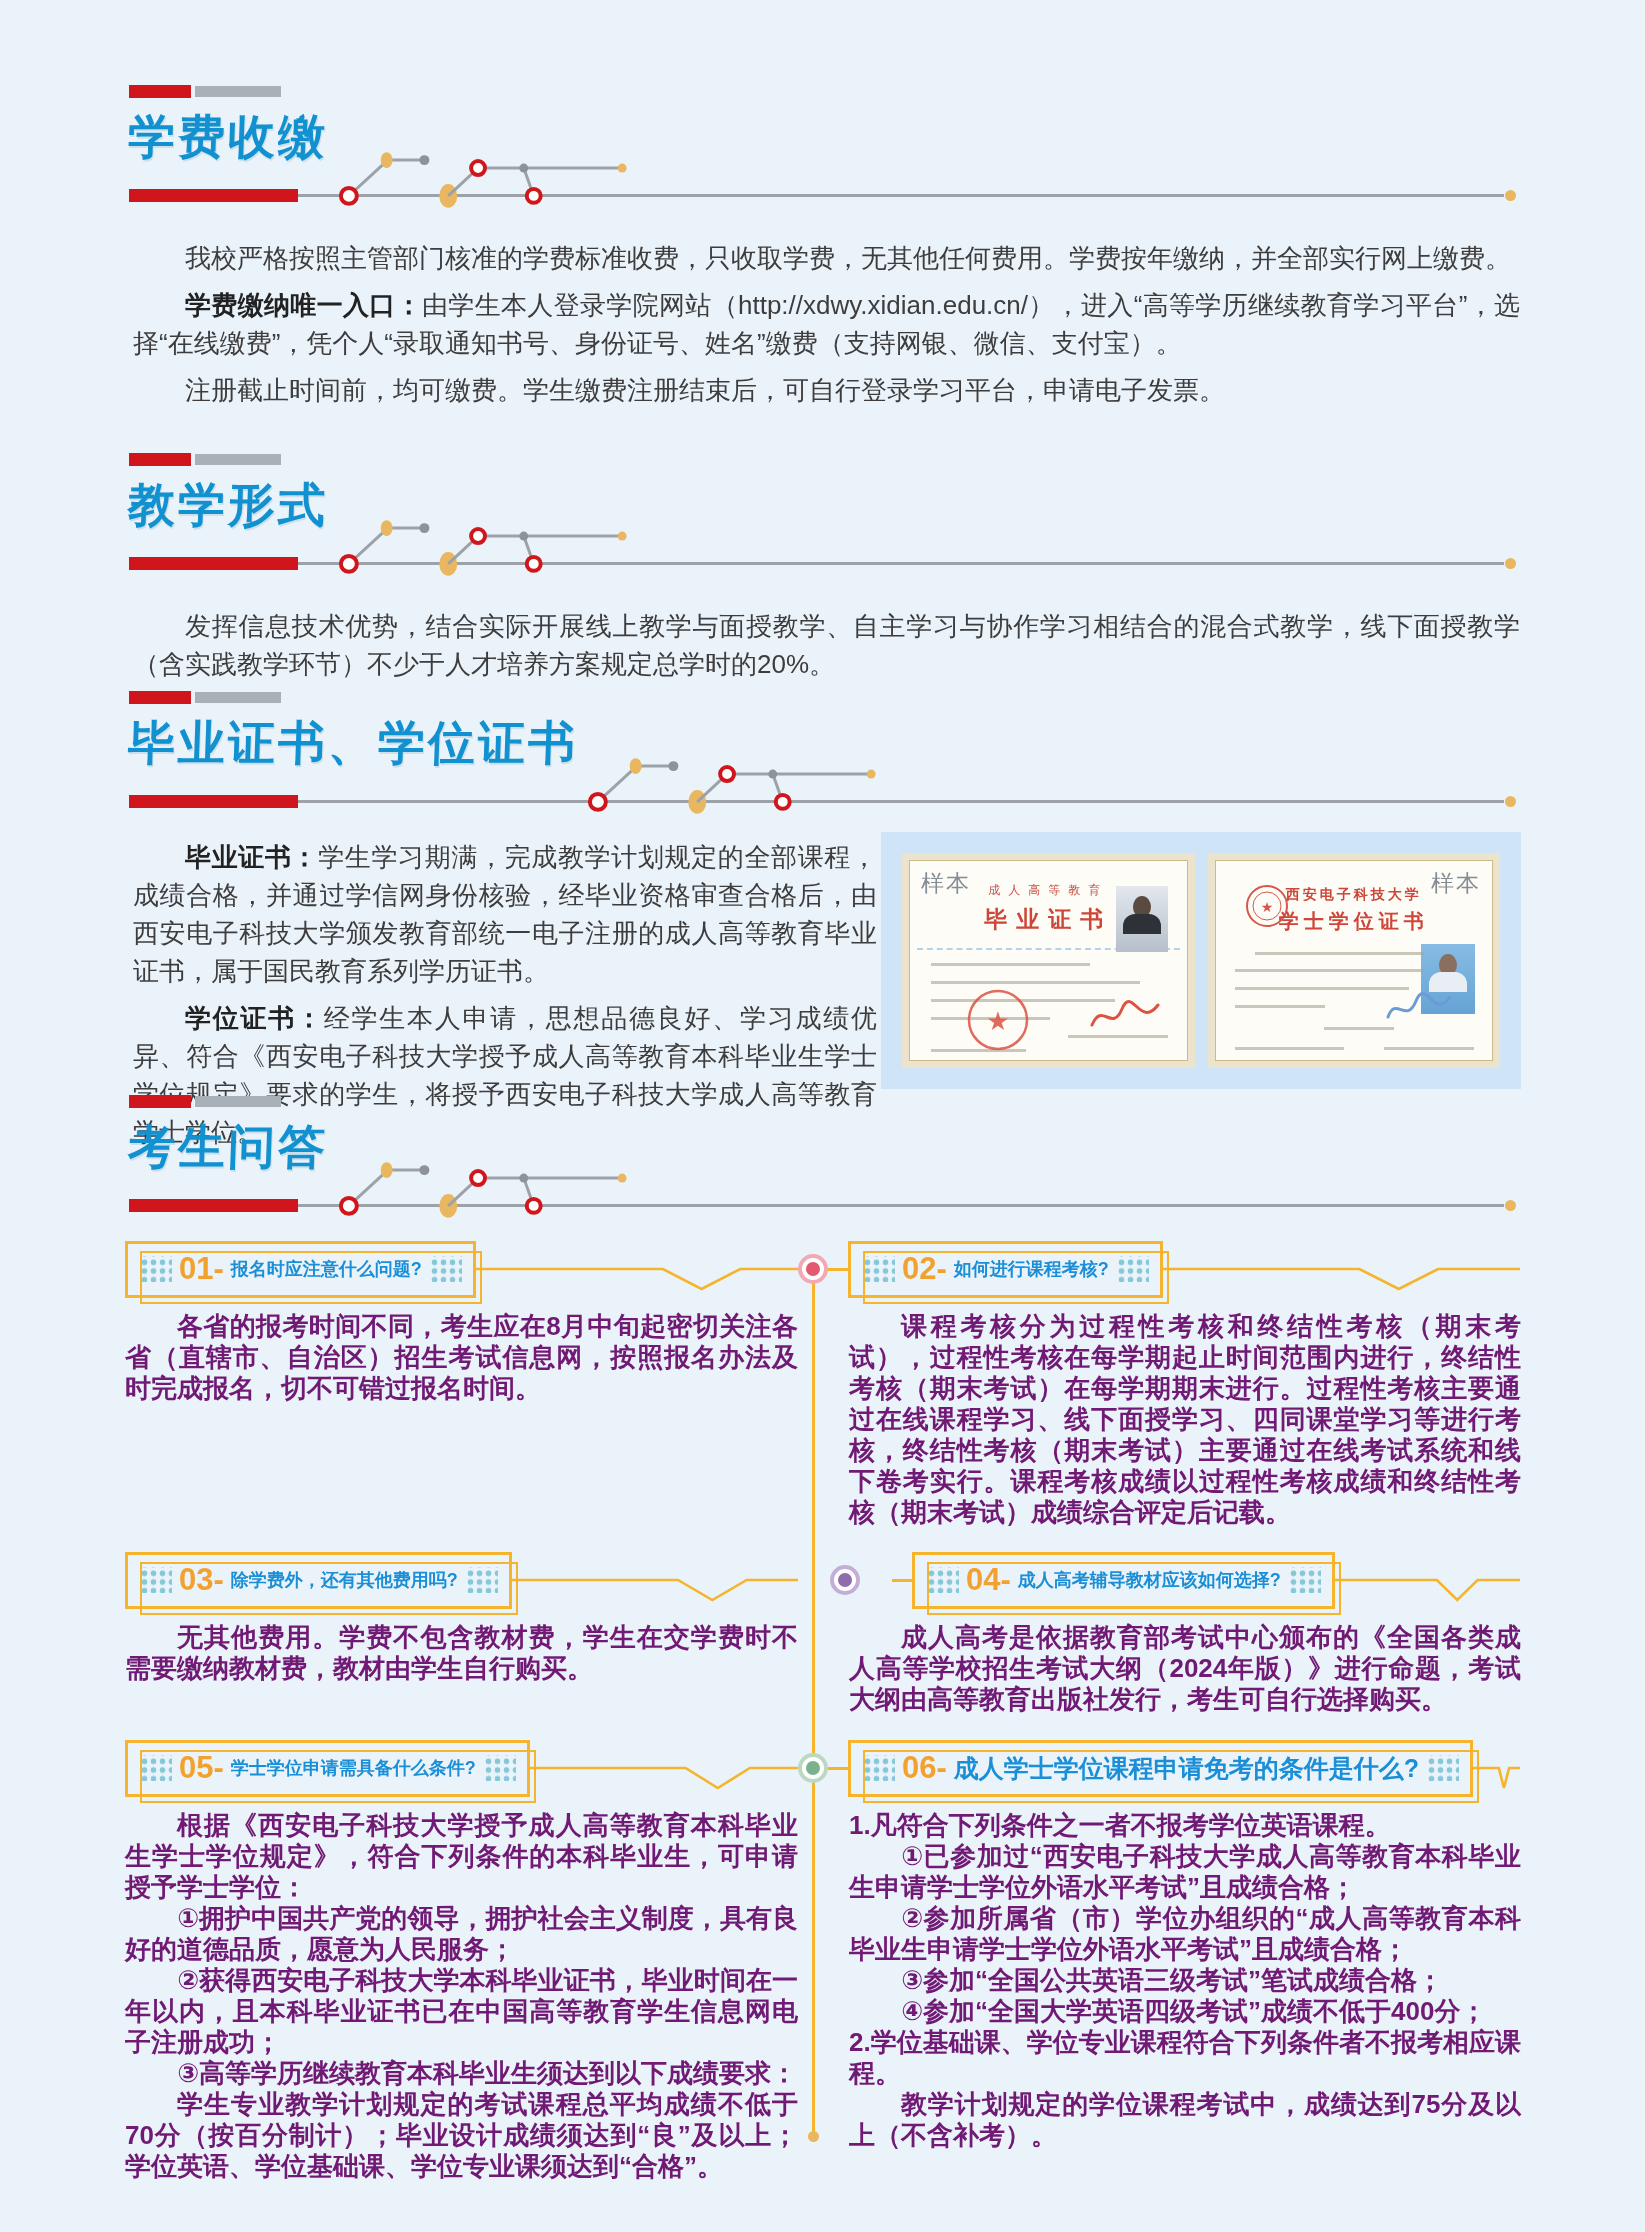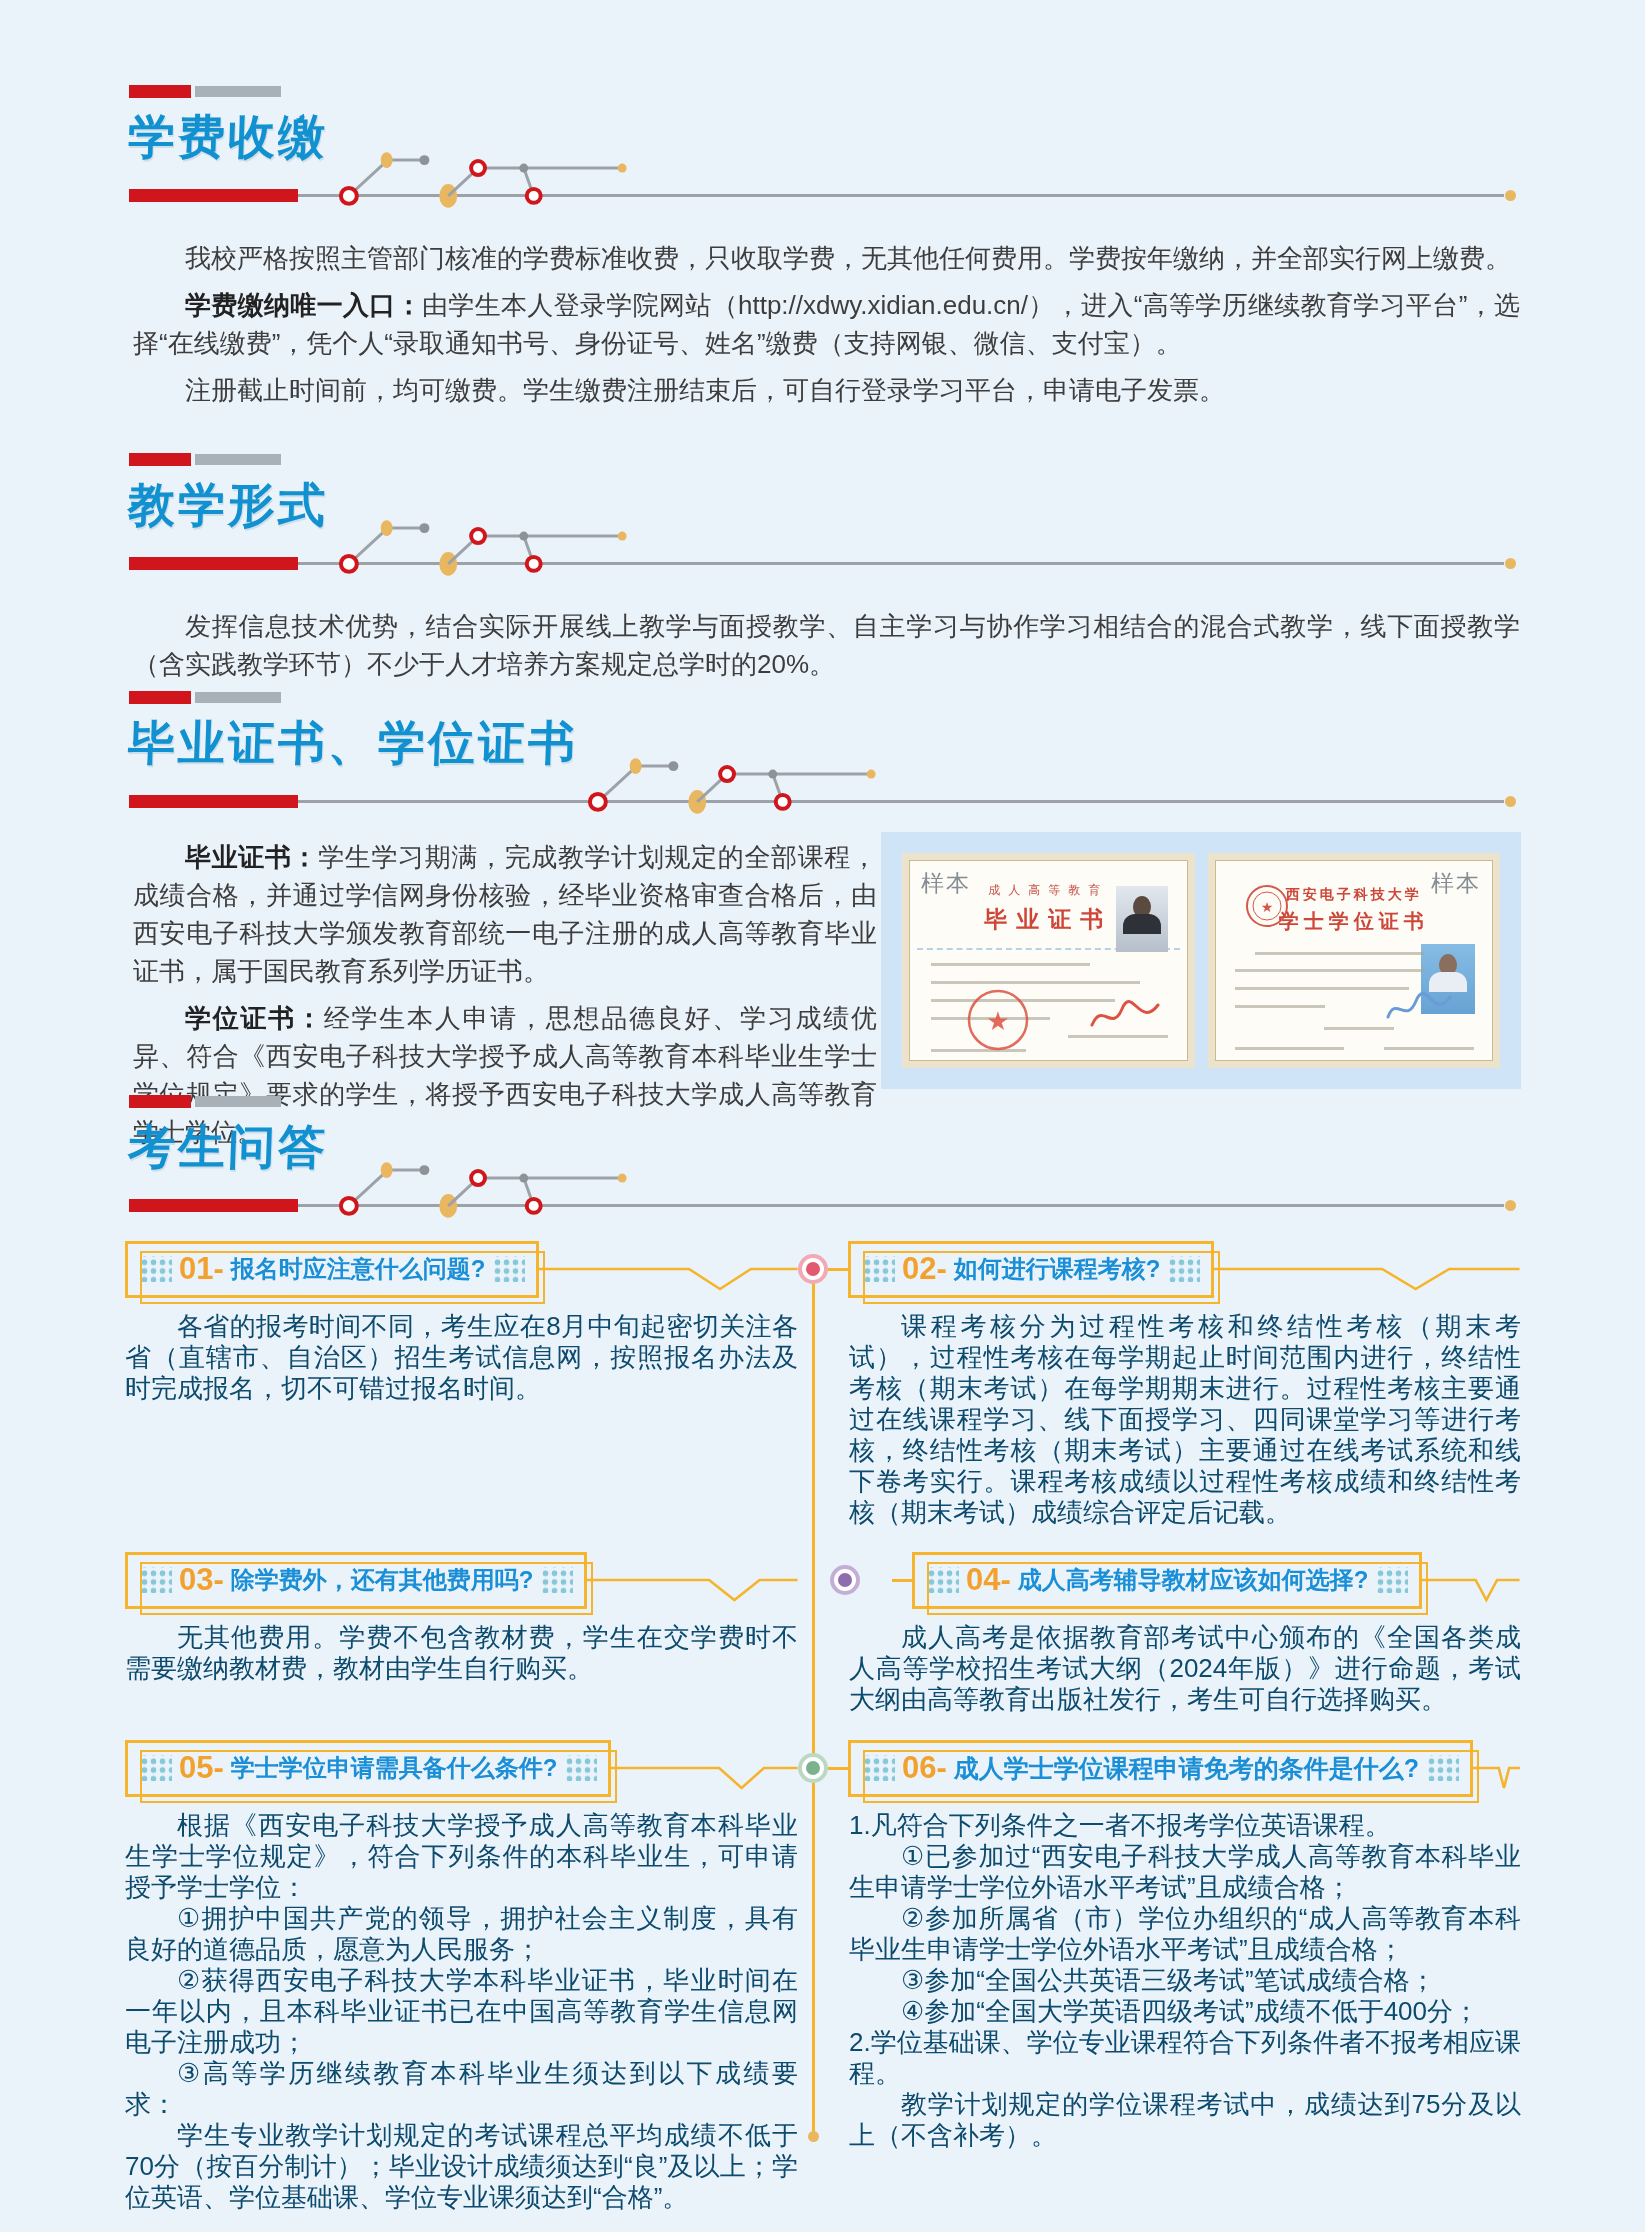--- a/index.html
+++ b/index.html
@@ -64,33 +64,33 @@
   .lgrp{width:673px;display:flex;align-items:center;flex:none;}
   .rgrp{flex:1;display:flex;align-items:center;min-width:0;}
   .qbox{position:relative;z-index:0;display:inline-flex;align-items:center;gap:7px;height:51px;
         border:3px solid #f5b42c;background:#ebf3fa;padding:0 11px;flex:none;}
   .qbox::after{content:"";position:absolute;top:7px;left:12px;right:-9px;bottom:-9px;
                border:2px solid #f5b42c;z-index:-1;}
   .dts{width:33px;height:26px;flex:none;
        background-image:radial-gradient(circle,#85c8da 2.6px,rgba(0,0,0,0) 3.2px);
        background-size:9px 8.7px;background-position:1px 2px;}
   .qnum{font-size:31px;font-weight:900;color:#f2a12e;letter-spacing:0;white-space:nowrap;}
-  .qtxt{font-size:24px;font-weight:800;color:#1a8ed6;white-space:nowrap;}
+  .qtxt{font-size:18px;font-weight:800;color:#1a8ed6;white-space:nowrap;}
   .q-sm .qtxt{font-size:25px;}
   .conn{flex:1;height:62px;min-width:0;}
   .conn svg{width:100%;height:100%;display:block;}
   .conn path{stroke:#f5b42c;stroke-width:2.6;fill:none;vector-effect:non-scaling-stroke;}
   .stub{width:20px;height:3px;background:#f5b42c;flex:none;}
   .node{width:22px;height:22px;border:4px solid var(--o);border-radius:50%;background:#fff;
         position:relative;flex:none;z-index:2;}
   .node::after{content:"";position:absolute;inset:4px;border-radius:50%;background:var(--c);}
   .n1{--o:#f2a9b4;--c:#e25a70;} .n2{--o:#c3aed6;--c:#8f6cae;} .n3{--o:#bcd8c3;--c:#7cb18d;}
   .spine{position:absolute;left:812px;top:1269px;width:3px;height:868px;background:#f5b42c;}
   .spine-dot{position:absolute;left:808px;top:2131px;width:11px;height:11px;border-radius:50%;background:#e9b75f;}
-  .ans{position:absolute;font-size:26px;line-height:31px;text-align:justify;color:#0c4a6e;}
+  .ans{position:absolute;font-size:26px;line-height:31px;text-align:justify;color:#701a75;font-weight:bold;}
   .ans p{margin:0;}
   .ansL{left:125px;width:673px;} .ansR{left:849px;width:672px;}
 </style>
 </head>
 <body>
 
 <div class="page">
 
   <div class="hdr" style="top:85px;">
     <div class="dash-r"></div>

